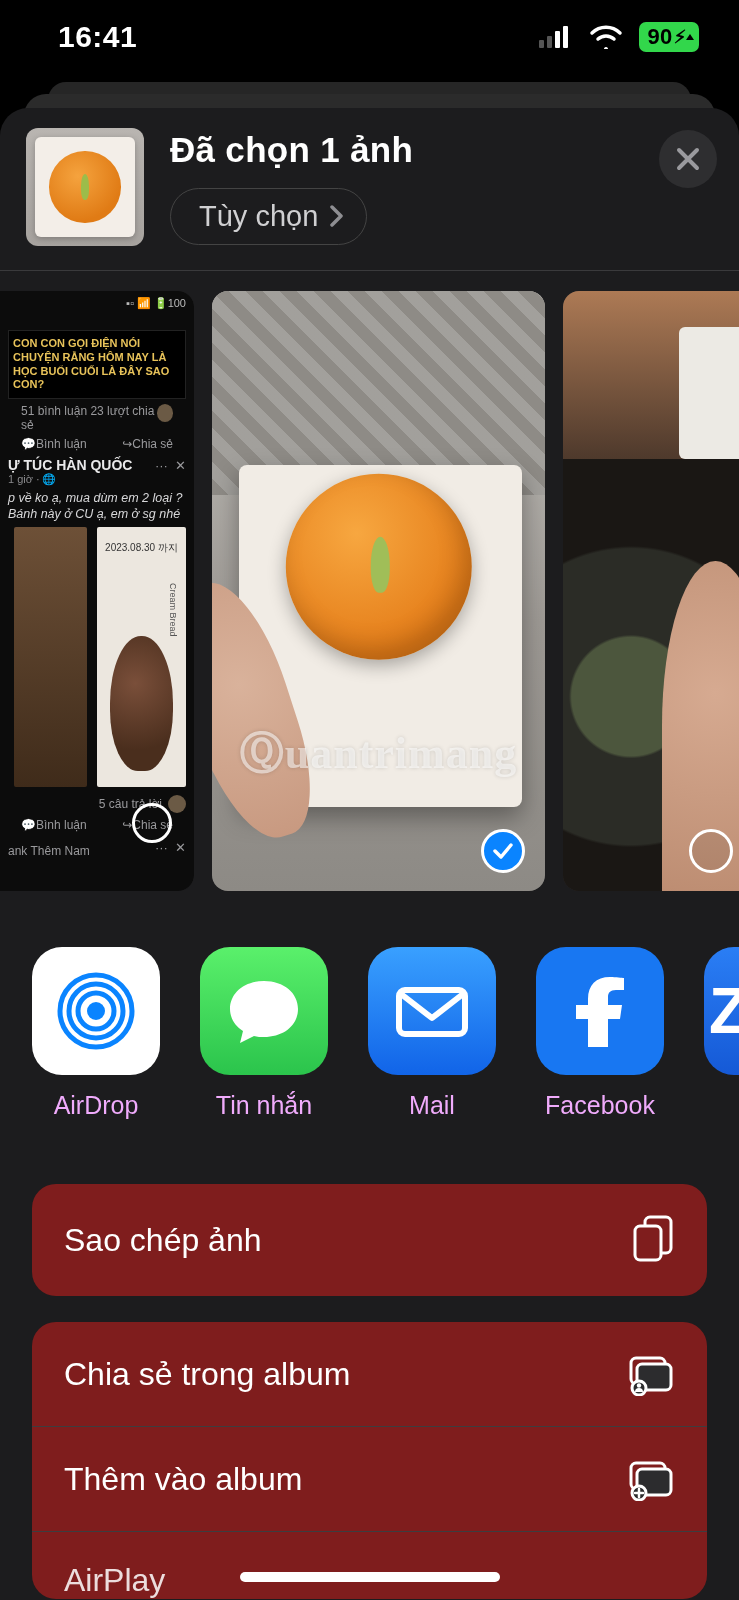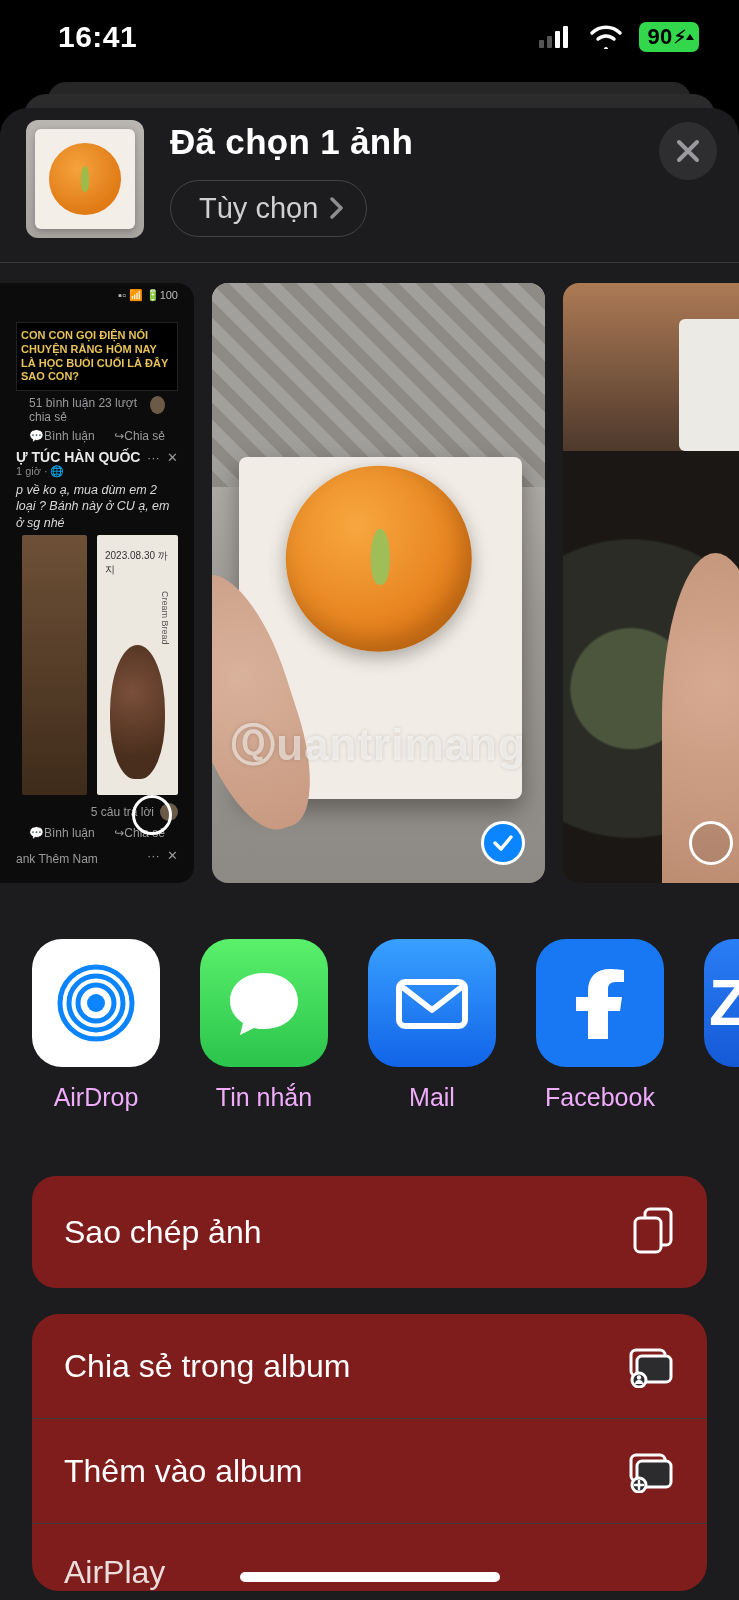--- a/index.html
+++ b/index.html
@@ -75,21 +75,21 @@
     background: #1c1c1e;
     border-radius: 28px 28px 0 0;
     overflow: hidden;
     display: flex;
     flex-direction: column;
   }
 
   .sheet-header {
     display: flex;
     align-items: center;
-    padding: 12px 22px 24px 26px;
+    padding: 20px 22px 24px 26px;
     gap: 26px;
   }
   .thumb {
     width: 118px; height: 118px;
     border-radius: 12px;
     overflow: hidden;
     flex-shrink: 0;
     display: flex;
     align-items: center;
     justify-content: center;
@@ -161,21 +161,21 @@
   .photo.p0 { width: 194px; border-radius: 0 16px 16px 0; }
   .photo.p1 { width: 333px; }
   .photo.p2 { width: 194px; border-radius: 16px 0 0 16px; }
 
   
   .p0-bg {
     position:absolute; inset:0;
     background:#0c0c0c;
     color:#d8d8da;
     font-size:13px;
-    padding:6px 16px;
+    padding:6px 8px;
   }
   .p0-bg .topbar{ text-align:right; font-size:11px; color:#bbb; }
   .p0-bg .black-banner{
     background:#000; border:1px solid #222;
     font-size:11px; color:#e8c35a; padding:6px 4px; margin-top:20px;
     line-height:1.25;
     font-weight:700;
   }
   .p0-bg .row{ display:flex; justify-content:space-between; margin:5px 13px; font-size:12px; color:#9a9a9d;}
   .p0-bg .sectionhead{ display:flex; justify-content:space-between; align-items:center; margin-top:6px;}
@@ -192,20 +192,21 @@
   .p0 .sel-ring{
     position:absolute; right:22px; bottom:48px;
     width:40px; height:40px;
     border:3px solid #fff; border-radius:50%;
   }
 
   
   .p1-bg{
     position:absolute; inset:0;
     background: linear-gradient(#a9a6a1 0%, #b4b1ac 25%, #9d9994 55%, #8d8a85 100%);
+    font-family: Liberation Serif, serif;
   }
   .p1-tiles{
     position:absolute; top:0; left:0; right:0; height:34%;
     background:
       repeating-linear-gradient(45deg, rgba(255,255,255,0.0) 0 12px, rgba(255,255,255,0.18) 12px 24px),
       #8e8b86;
   }
   .p1-pack{
     position:absolute; left:8%; right:7%; top:29%; bottom:14%;
     background:#f1ece5;
@@ -309,21 +310,21 @@
   }
   .action-row {
     display: flex;
     align-items: center;
     justify-content: space-between;
     padding: 30px 32px;
     font-size: 32px;
     cursor:pointer;
   }
   .action-row + .action-row { border-top: 1px solid #3d3d3f; }
-  .action-group.second { margin-top: 26px; border-radius: 27px; }
+  .action-group.second { margin-top: 26px; }
 
   .home-indicator{
     position:absolute; bottom:18px; left:50%; transform:translateX(-50%);
     width:260px; height:10px; border-radius:6px; background:#fff;
   }
 </style>
 </head>
 <body>
 
 <div class="status-bar">

